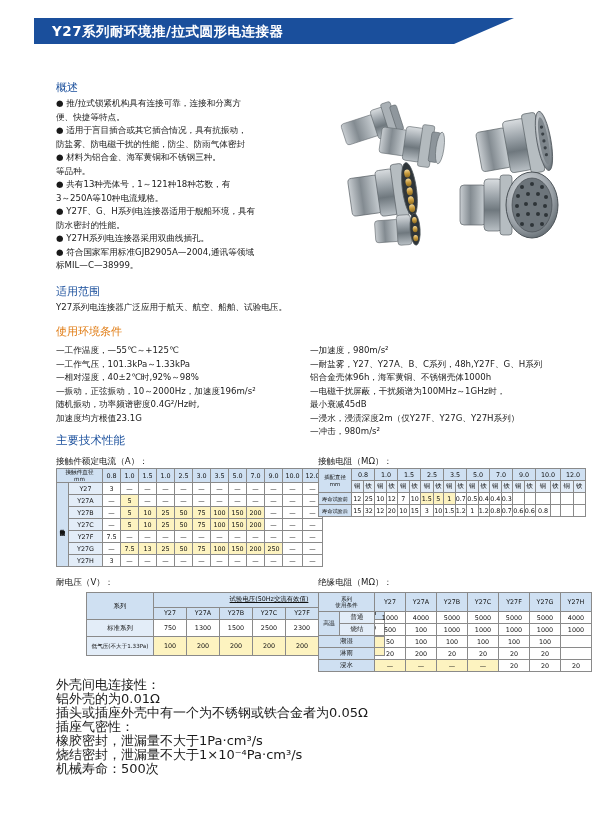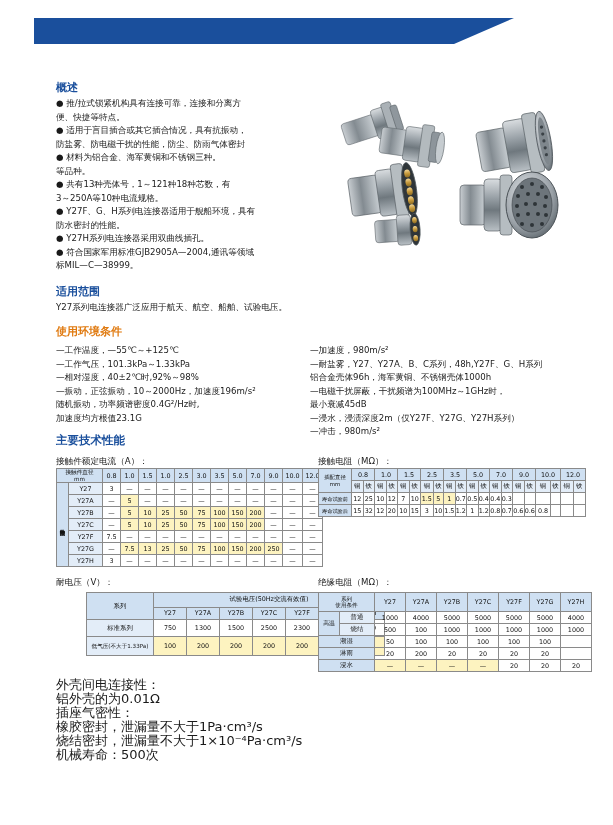--- a/index.html
+++ b/index.html
@@ -26,21 +26,21 @@
     border-right:60px solid transparent;
   }
   .banner .title{
     position:absolute;left:18px;top:5px;
     color:#ffffff;font-size:13.5px;font-weight:bold;
     letter-spacing:.5px;
   }
 
   
   .h-sec{
-    position:absolute;color:#1a4f9c;font-weight:bold;font-size:11px;
+    position:absolute;color:#1a4f9c;font-weight:normal;font-size:11px;
   }
   .h-sec.orange{color:#e07a10;}
 
   
   .txt{
     position:absolute;font-size:8.6px;line-height:13.5px;color:#1a1a1a;
   }
   .txt div{white-space:nowrap;}
 
   
@@ -73,20 +73,21 @@
   .cap div{white-space:nowrap;}
 </style>
 </head>
 <body>
 
 <div class="page">
 
   <div class="banner">
     <div class="bar"></div>
     <div class="tri"></div>
+    <div class="title">Y27系列耐环境推/拉式圆形电连接器</div>
   </div>
 
   <div class="h-sec" style="left:56px;top:80px;">概述</div>
   <div class="txt" style="left:56px;top:97px;width:275px;">
     <div>● 推/拉式锁紧机构具有连接可靠，连接和分离方</div>
     <div>便、快捷等特点。</div>
     <div>● 适用于盲目插合或其它插合情况，具有抗振动，</div>
     <div>防盐雾、防电磁干扰的性能，防尘、防雨气体密封</div>
     <div>● 材料为铝合金、海军黄铜和不锈钢三种。</div>
     <div>等品种。</div>
@@ -460,21 +461,21 @@
     </tbody>
       </table>
   </div>
 
   <div class="txt" style="left:56px;top:576px;">耐电压（V）：</div>
   <div class="tbl" style="left:86px;top:592px;">
     <table>
       <tbody>
           <tr>
         <td class="hdr" rowspan="2" style="width:66px;height:26px;">系列</td>
-        <td class="hdr" colspan="7" style="height:13px;">试验电压(50Hz交流有效值)</td>
+        <td class="hdr" colspan="7" style="height:13px;text-decoration:underline;">试验电压(50Hz交流有效值)</td>
       </tr>
       <tr>
         <td class="hdr" style="width:32px;">Y27</td>
         <td class="hdr" style="width:32px;">Y27A</td>
         <td class="hdr" style="width:32px;">Y27B</td>
         <td class="hdr" style="width:32px;">Y27C</td>
         <td class="hdr" style="width:32px;">Y27F</td>
         <td class="hdr" style="width:32px;">Y27G</td>
         <td class="hdr" style="width:32px;">Y27H</td>
       </tr>
@@ -570,19 +571,20 @@
         <td>20</td>
         <td>20</td>
       </tr>
     </tbody>
       </table>
   </div>
 
   <div class="cap" style="left:56px;top:678px;">
     <div>外壳间电连接性：</div>
     <div>铝外壳的为0.01Ω</div>
+    <div>插头或插座外壳中有一个为不锈钢或铁合金者为0.05Ω</div>
     <div>插座气密性：</div>
     <div>橡胶密封，泄漏量不大于1Pa·cm³/s</div>
     <div>烧结密封，泄漏量不大于1×10⁻⁴Pa·cm³/s</div>
     <div>机械寿命：500次</div>
   </div>
 
 </div>
 
 </body></html>

